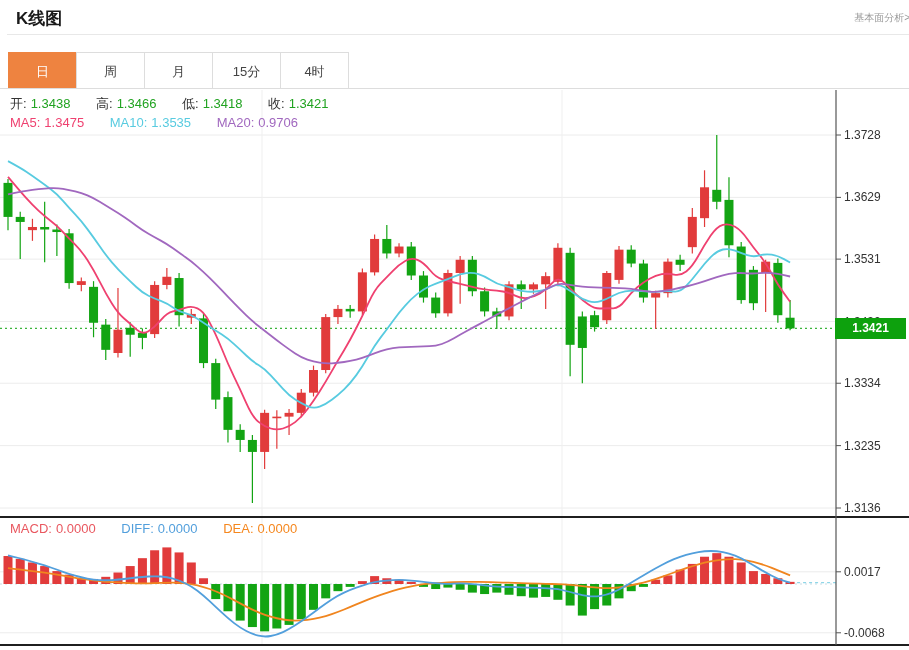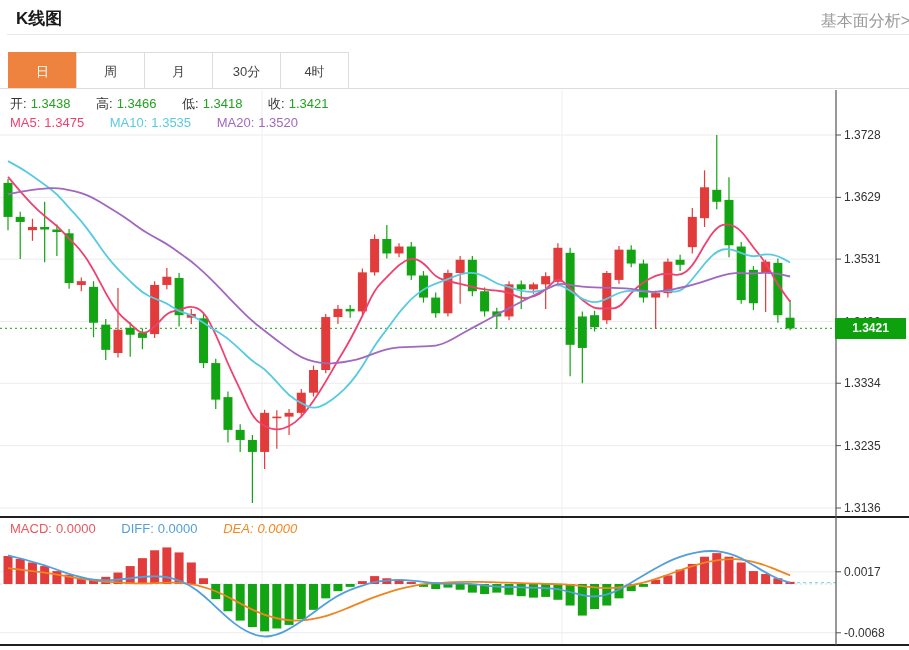--- a/index.html
+++ b/index.html
@@ -1,54 +1,54 @@
 <!DOCTYPE html>
 <html><head>
 <meta charset="utf-8">
 <style>
   html,body{margin:0;padding:0;background:#fff;}
   body{width:909px;height:650px;position:relative;overflow:hidden;
        font-family:"Liberation Sans","DejaVu Sans",sans-serif;color:#333;}
   
   .hdr{position:absolute;left:0;top:0;width:909px;height:34px;border-bottom:1px solid #e8e8e8;margin-left:7px;}
   .hdr-title{position:absolute;left:9px;top:7px;font-size:17px;font-weight:bold;color:#1a1a1a;}
-  .hdr-link{position:absolute;right:6px;top:11px;font-size:16px;color:#999;text-decoration:none;cursor:pointer;}
+  .hdr-link{position:absolute;right:6px;top:11px;font-size:10px;color:#999;text-decoration:none;cursor:pointer;}
   
   .tabs{position:absolute;left:8px;top:52px;display:flex;}
   .tab{width:69px;height:37px;line-height:37px;text-align:center;font-size:13px;color:#444;
        background:#fff;border:1px solid #ddd;margin-left:-1px;box-sizing:border-box;cursor:pointer;}
   .tab:first-child{margin-left:0;}
   .tab.active{background:#ee8340;border-color:#ee8340;color:#fff;}
   .tabstrip-border{position:absolute;left:0;top:88px;width:909px;height:0;border-bottom:1px solid #ddd;}
   
   .legend{position:absolute;font-size:13px;white-space:nowrap;}
   .legend span{margin-right:4px;}
   .lg-gap{display:inline-block;width:14px;}
   .v-green{color:#21a321;margin-top:38px;}
   .lbl{color:#333;}
   .ma5{color:#ef4170;} .ma10{color:#58cbe0;margin-top:18px;} .ma20{color:#a168bf;margin-top:32px;}
-  .c-macd{color:#e9575f;} .c-diff{color:#529fdc;} .c-dea{color:#f5871e;font-style:italic;}
+  .c-macd{color:#e9575f;} .c-diff{color:#529fdc;} .c-dea{color:#f5871e;}
   
   .badge{position:absolute;left:835px;top:318px;width:71px;height:21px;background:#0da10d;
          color:#fff;font-size:12px;font-weight:bold;text-align:center;line-height:21px;}
   svg.chart{position:absolute;left:0;top:0;pointer-events:none;}
 </style>
 </head>
 <body>
 
 <div class="hdr">
   <div class="hdr-title">K线图</div>
   <a class="hdr-link">基本面分析&gt;</a>
 </div>
 
 <div class="tabs">
   <div class="tab active">日</div>
   <div class="tab">周</div>
   <div class="tab">月</div>
-  <div class="tab">30分</div>
+  <div class="tab">15分</div>
   <div class="tab">4时</div>
 </div>
 <div class="tabstrip-border"></div>
 
 <svg class="chart" width="909" height="650" viewBox="0 0 909 650" id="chartSvg">
     <line x1="0" y1="135" x2="836" y2="135" stroke="#ececec" stroke-width="1"></line>
     <line x1="0" y1="197.3766891891894" x2="836" y2="197.3766891891894" stroke="#ececec" stroke-width="1"></line>
     <line x1="0" y1="259.1233108108113" x2="836" y2="259.1233108108113" stroke="#ececec" stroke-width="1"></line>
     <line x1="0" y1="321.5000000000007" x2="836" y2="321.5000000000007" stroke="#ececec" stroke-width="1"></line>
     <line x1="0" y1="383.2466216216226" x2="836" y2="383.2466216216226" stroke="#ececec" stroke-width="1"></line>
@@ -287,21 +287,21 @@
 <div class="legend" style="left:10px;top:95px;">
   <span class="lbl">开:</span><span class="v-green">1.3438</span><span class="lg-gap"></span>
   <span class="lbl">高:</span><span class="v-green">1.3466</span><span class="lg-gap"></span>
   <span class="lbl">低:</span><span class="v-green">1.3418</span><span class="lg-gap"></span>
   <span class="lbl">收:</span><span class="v-green">1.3421</span>
 </div>
 
 <div class="legend" style="left:10px;top:115px;">
   <span class="ma5">MA5:</span><span class="ma5">1.3475</span><span class="lg-gap"></span>
   <span class="ma10">MA10:</span><span class="ma10">1.3535</span><span class="lg-gap"></span>
-  <span class="ma20">MA20:</span><span class="ma20">1.3520</span>
+  <span class="ma20">MA20:</span><span class="ma20">0.9706</span>
 </div>
 
 <div class="legend" style="left:10px;top:521px;">
   <span class="c-macd">MACD:</span><span class="c-macd">0.0000</span><span class="lg-gap"></span>
   <span class="c-diff">DIFF:</span><span class="c-diff">0.0000</span><span class="lg-gap"></span>
   <span class="c-dea">DEA:</span><span class="c-dea">0.0000</span>
 </div>
 
 <div class="badge">1.3421</div>
 

